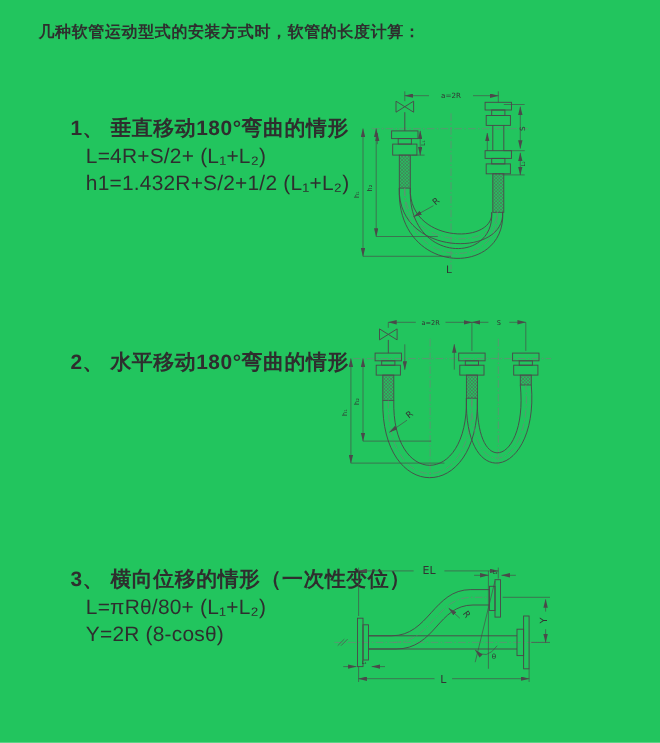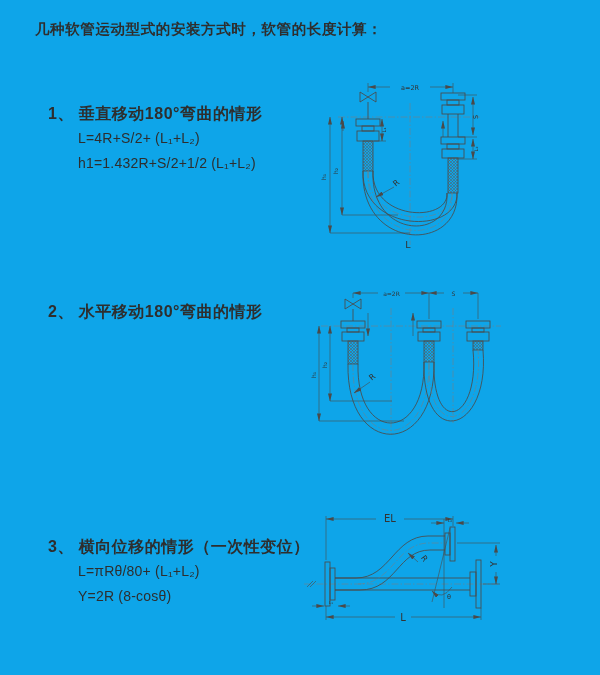--- a/index.html
+++ b/index.html
@@ -1,24 +1,24 @@
 <!DOCTYPE html>
 <html><head>
 <meta charset="utf-8">
 <style>
   html,body{margin:0;padding:0;}
   body{
     width:600px;height:675px;position:relative;background:#ffffff;
     font-family:"Liberation Sans","DejaVu Sans",sans-serif;color:#2e2e2e;overflow:hidden;
   }
-  .page{position:absolute;inset:0;background:#0ea5e9;}
+  .page{position:absolute;inset:0;background:#22c55e;}
   .title{position:absolute;left:35px;top:20px;font-size:14.5px;font-weight:700;letter-spacing:.6px;white-space:nowrap;}
   .sec{position:absolute;left:48px;}
-  .sec-heading{font-size:16px;font-weight:700;letter-spacing:.5px;white-space:nowrap;}
-  .formula{font-size:14px;margin-left:30px;height:25px;display:flex;align-items:center;letter-spacing:.2px;white-space:nowrap;}
+  .sec-heading{font-size:19px;font-weight:700;letter-spacing:.5px;white-space:nowrap;margin-left:16px;}
+  .formula{font-size:19px;margin-left:30px;height:25px;display:flex;align-items:center;letter-spacing:.2px;white-space:nowrap;}
   .sec .formula:first-of-type{margin-top:8px;}
   svg{position:absolute;overflow:visible;}
   .st{stroke:#4a4a4a;stroke-width:.85;fill:none;}
   .thin{stroke:#4a4a4a;stroke-width:.6;fill:none;}
   .dim{stroke:#4a4a4a;stroke-width:.6;fill:none;}
   .cl{stroke:#7c7c7c;stroke-width:.55;fill:none;stroke-dasharray:7 2 1.5 2;}
   .dl{fill:#333;font-family:"DejaVu Sans","Liberation Sans",sans-serif;}
 </style>
 </head>
 <body>
@@ -26,25 +26,25 @@
 <div class="page">
 
   <div class="title">几种软管运动型式的安装方式时，软管的长度计算：</div>
 
   <div class="sec" style="top:104px">
     <div class="sec-heading">1、 垂直移动180°弯曲的情形</div>
     <div class="formula">L=4R+S/2+ (L₁+L₂)</div>
     <div class="formula">h1=1.432R+S/2+1/2 (L₁+L₂)</div>
   </div>
 
-  <div class="sec" style="top:302px">
+  <div class="sec" style="top:316px">
     <div class="sec-heading">2、 水平移动180°弯曲的情形</div>
   </div>
 
-  <div class="sec" style="top:537px">
+  <div class="sec" style="top:514px">
     <div class="sec-heading">3、 横向位移的情形（一次性变位）</div>
     <div class="formula">L=πRθ/80+ (L₁+L₂)</div>
     <div class="formula">Y=2R (8-cosθ)</div>
   </div>
 
   <svg style="left:310px;top:75px" width="286" height="182" viewBox="0 0 286 182">
     <defs>
       <marker id="a1" viewBox="0 0 8 4" markerWidth="8" markerHeight="4" refX="7.6" refY="2" orient="auto-start-reverse" markerUnits="userSpaceOnUse">
         <path d="M0,0 L8,2 L0,4 Z" fill="#4a4a4a"></path>
       </marker>

